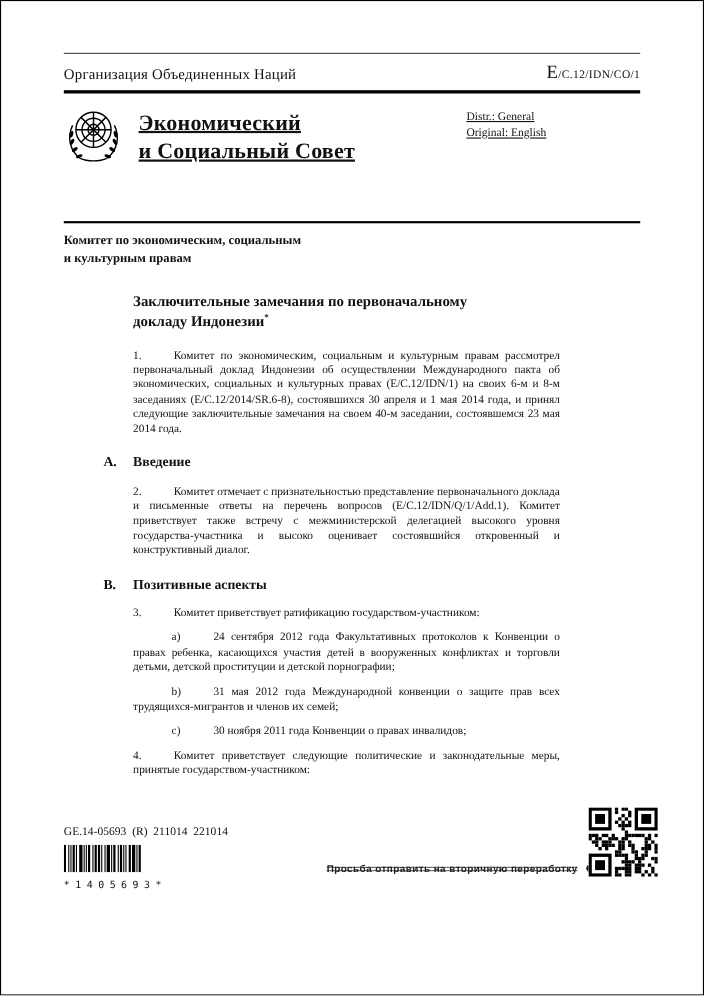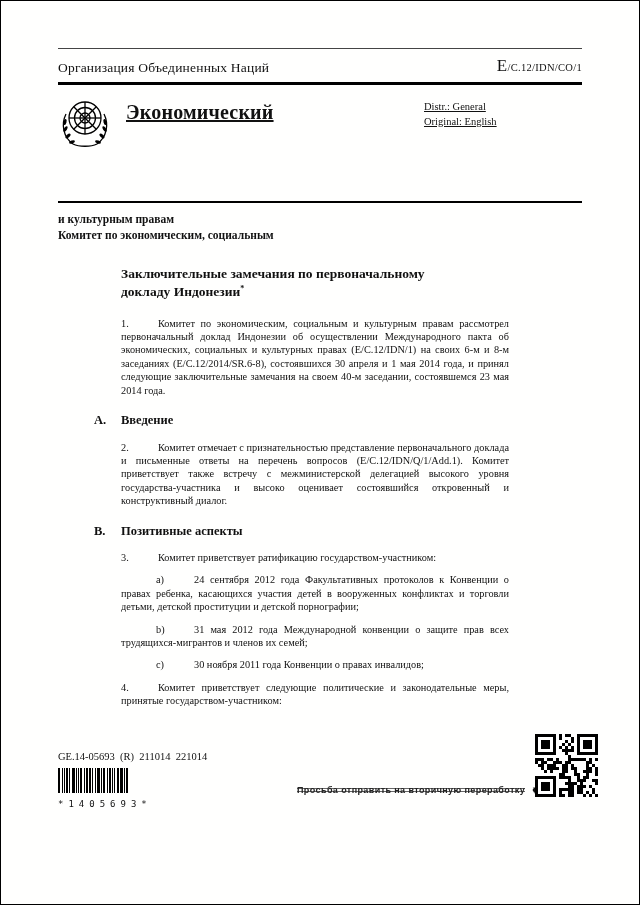--- a/index.html
+++ b/index.html
@@ -94,32 +94,33 @@
             <ellipse cx="14" cy="46" rx="3.1" ry="1.5" transform="rotate(-20 14 46)"></ellipse>
             <ellipse cx="47" cy="26" rx="3.1" ry="1.5" transform="rotate(75 47 26)"></ellipse>
             <ellipse cx="46.5" cy="33" rx="3.1" ry="1.5" transform="rotate(60 46.5 33)"></ellipse>
             <ellipse cx="44" cy="40" rx="3.1" ry="1.5" transform="rotate(40 44 40)"></ellipse>
             <ellipse cx="40" cy="46" rx="3.1" ry="1.5" transform="rotate(20 40 46)"></ellipse>
           </g>
         </svg>
       </div>
       <div class="council">
         <div>Экономический</div>
+        <div>и Социальный Совет</div>
       </div>
       <div class="distr">
         <div>Distr.: General</div>
         <div>Original: English</div>
       </div>
     </div>
 
     <div class="rule-mid"></div>
 
     <div class="committee">
+      <div>Комитет по экономическим, социальным</div>
       <div>и культурным правам</div>
-      <div>Комитет по экономическим, социальным</div>
     </div>
 
     <div class="main">
       <h1 class="doc-title"><span>Заключительные замечания по первоначальному докладу Индонезии</span><sup>*</sup></h1>
 
       <p class="num"><span class="pn">1.</span><span>Комитет по экономическим, социальным и культурным правам рассмотрел первоначальный доклад Индонезии об осуществлении Международного пакта об экономических, социальных и культурных правах (E/C.12/IDN/1) на своих 6-м и 8-м заседаниях (E/C.12/2014/SR.6-8), состоявшихся 30 апреля и 1 мая 2014 года, и принял следующие заключительные замечания на своем 40-м заседании, состоявшемся 23 мая 2014 года.</span></p>
 
       <div class="sect"><span class="ltr">A.</span><span>Введение</span></div>
 
       <p class="num"><span class="pn">2.</span><span>Комитет отмечает с признательностью представление первоначального доклада и письменные ответы на перечень вопросов (E/C.12/IDN/Q/1/Add.1). Комитет приветствует также встречу с межминистерской делегацией высокого уровня государства-участника и высоко оценивает состоявшийся откровенный и конструктивный диалог.</span></p>

